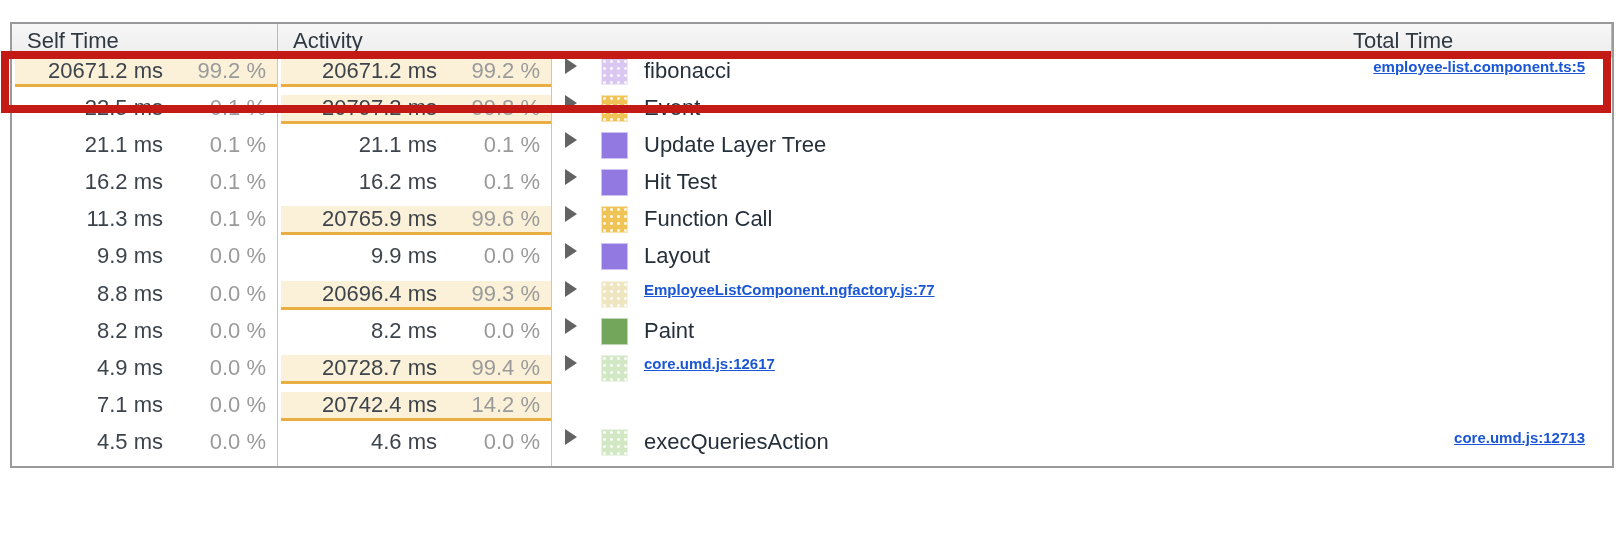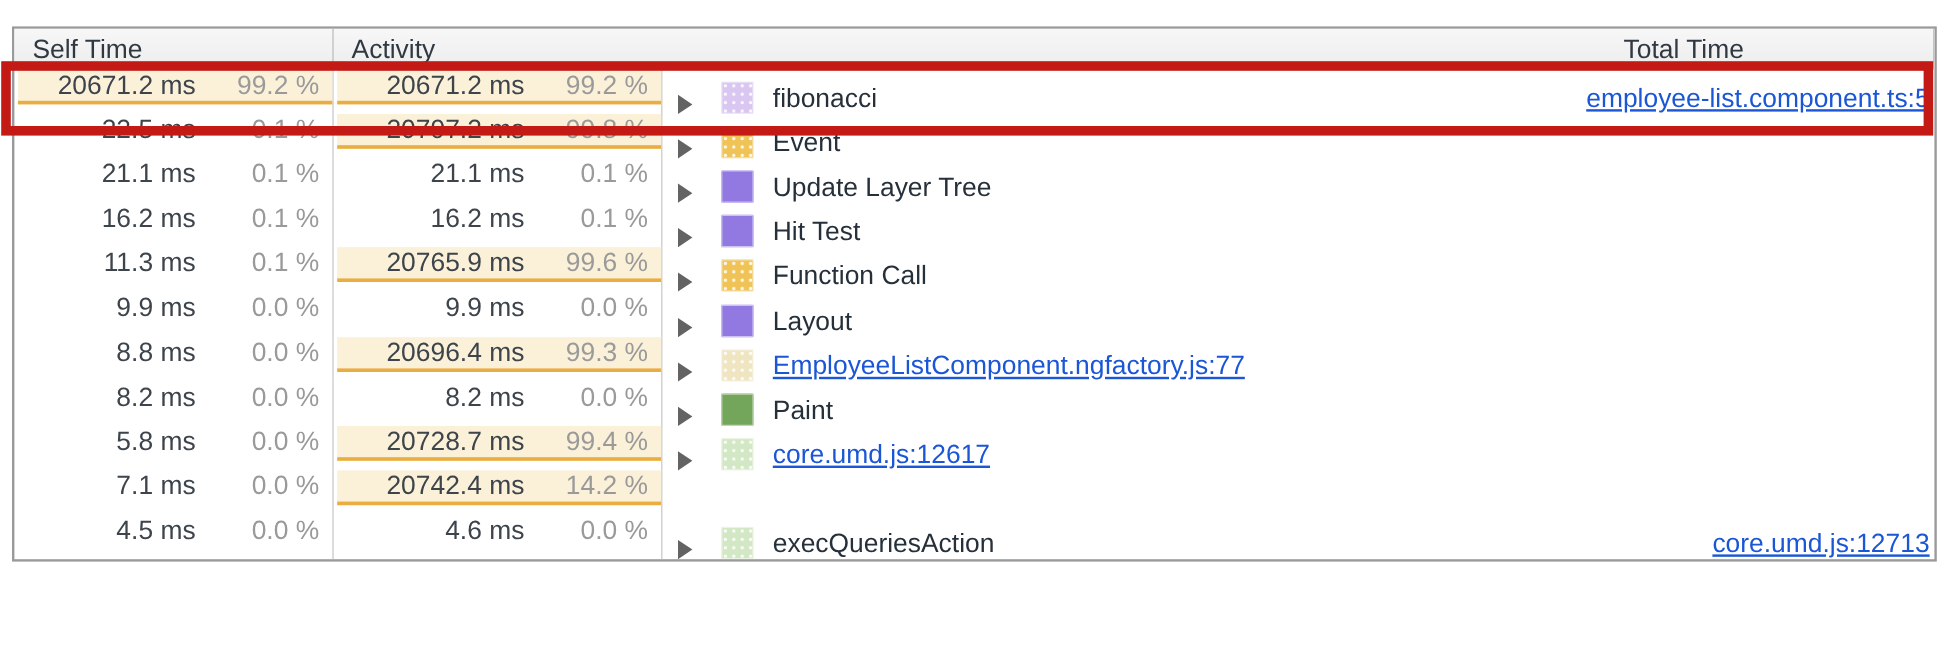--- a/index.html
+++ b/index.html
@@ -26,21 +26,21 @@
   .col-self{width:266px;border-right:1px solid #b9b9b9;}
   .col-total{width:274px;border-right:1px solid #b9b9b9;}
   .col-activity{flex:1;}
 
   .rows{flex:1;display:flex;flex-direction:column;}
   .row{flex:1;display:flex;min-height:0;}
 
   .cell{box-sizing:border-box;display:flex;align-items:flex-start;}
   .self-cell{width:266px;border-right:1px solid #c6c6c6;}
   .total-cell{width:274px;border-right:1px solid #c6c6c6;}
-  .activity-cell{flex:1;display:flex;align-items:flex-end;padding:0 0 0 10px;}
+  .activity-cell{flex:1;display:flex;align-items:flex-start;padding:0 0 0 10px;}
 
   .heat{
     flex:1;display:flex;align-items:center;justify-content:flex-end;
     padding-right:11px;margin-left:3px;box-sizing:border-box;
     font-size:22px;color:#3d444c;white-space:nowrap;
   }
   .heat.hot{
     background:var(--heat-bg,#fbf1d9);
     border-bottom:3px solid var(--heat-underline,#e9ad41);
   }
@@ -58,22 +58,22 @@
     width:27px;height:27px;flex:0 0 auto;margin-right:16px;
     box-shadow:inset 0 0 0 1px rgba(255,255,255,.55);
     border-radius:1px;
   }
   .type-icon.dotted{
     background-image:radial-gradient(rgba(255,255,255,.85) 1.2px, transparent 1.7px);
     background-size:7px 7px;
   }
   .label{font-size:22px;color:#26303a;flex:1;white-space:nowrap;overflow:hidden;}
   .link{
-    font-size:22px;color:var(--link-blue,#1a56d6);text-decoration:underline;
-    padding-right:4px;white-space:nowrap;
+    font-size:15px;color:var(--link-blue,#1a56d6);text-decoration:underline;
+    padding-right:27px;white-space:nowrap;font-weight:bold;
   }
 
   
   .annotation{
     position:absolute;left:1px;top:51px;width:1610px;height:62px;
     border:8px solid var(--annotation-red,#c41a16);
     box-sizing:border-box;pointer-events:none;
   }
 </style>
 </head>
@@ -250,21 +250,21 @@
       <span class="disclosure"></span>
       <span class="type-icon" style="background-color: rgb(115, 166, 91);"></span>
       <span class="label">Paint</span>
       <a class="link" href="#" style="visibility: hidden;"></a>
     </div>
   </div>
 
   <div class="row">
     <div class="cell self-cell">
       <div class="heat">
-        <span class="val">5.8 ms</span>
+        <span class="val">4.9 ms</span>
         <span class="pct">0.0 %</span>
       </div>
     </div>
     <div class="cell total-cell">
       <div class="heat hot">
         <span class="val">20728.7 ms</span>
         <span class="pct">99.4 %</span>
       </div>
     </div>
     <div class="cell activity-cell">

